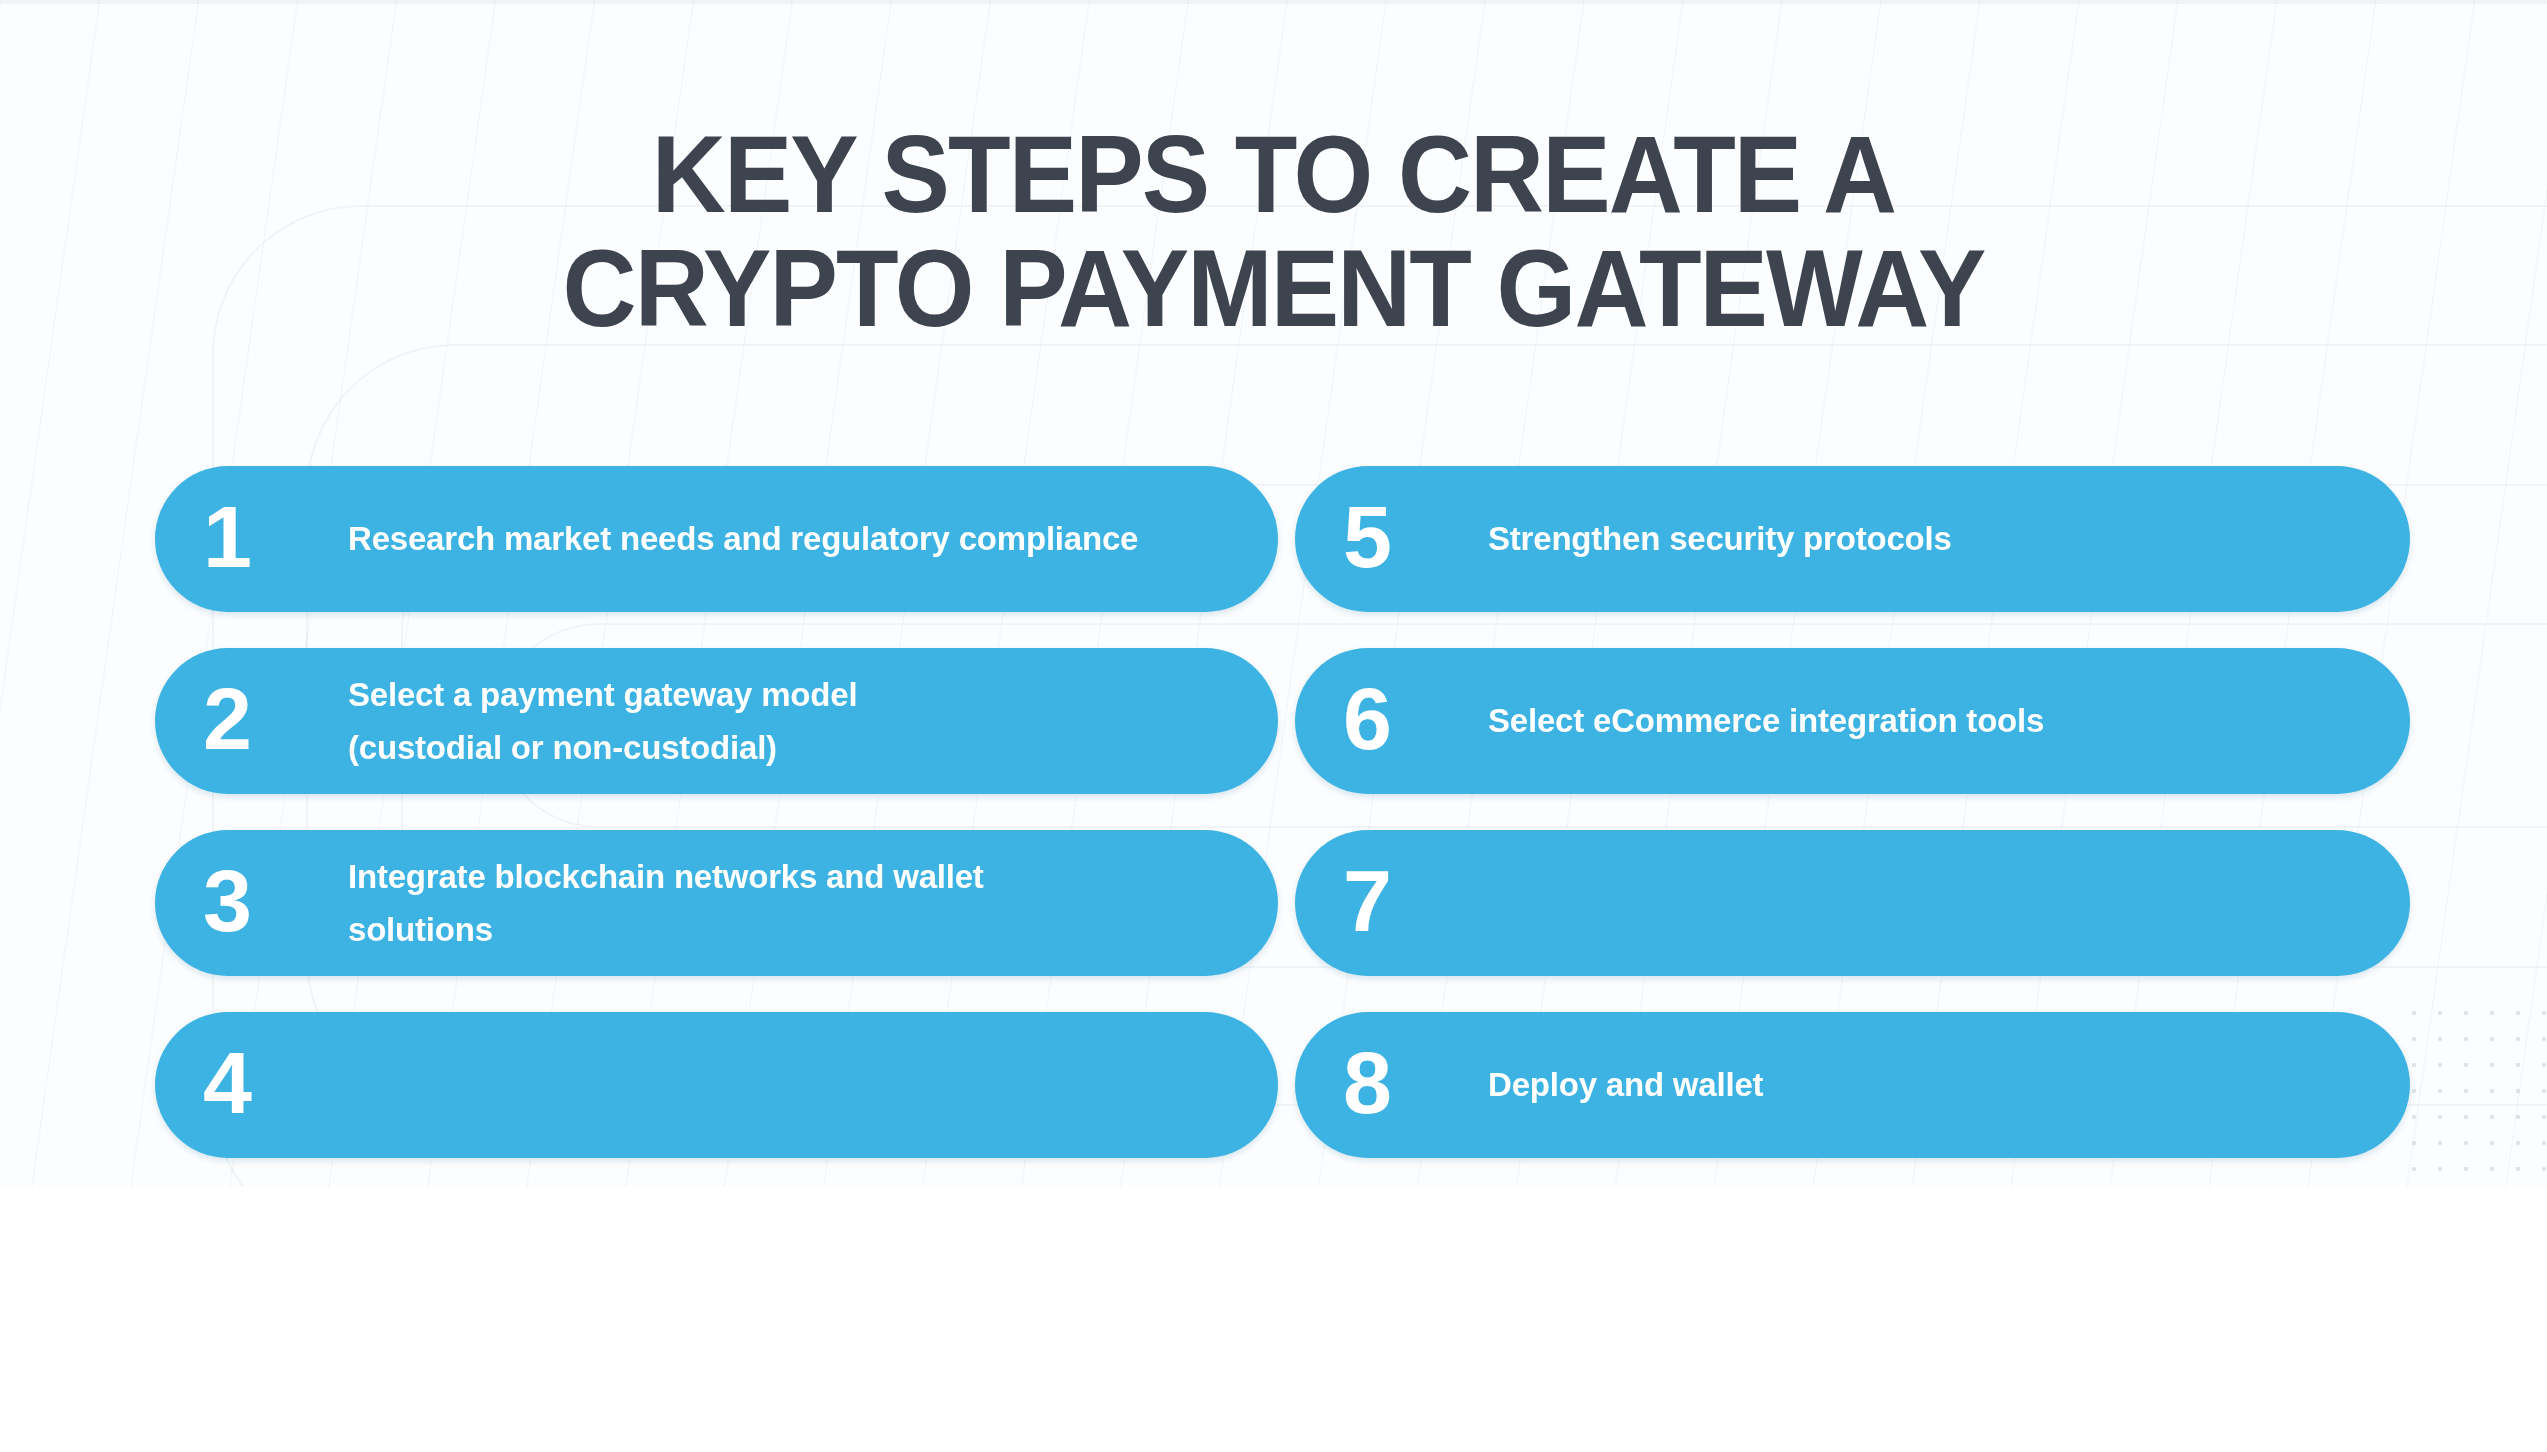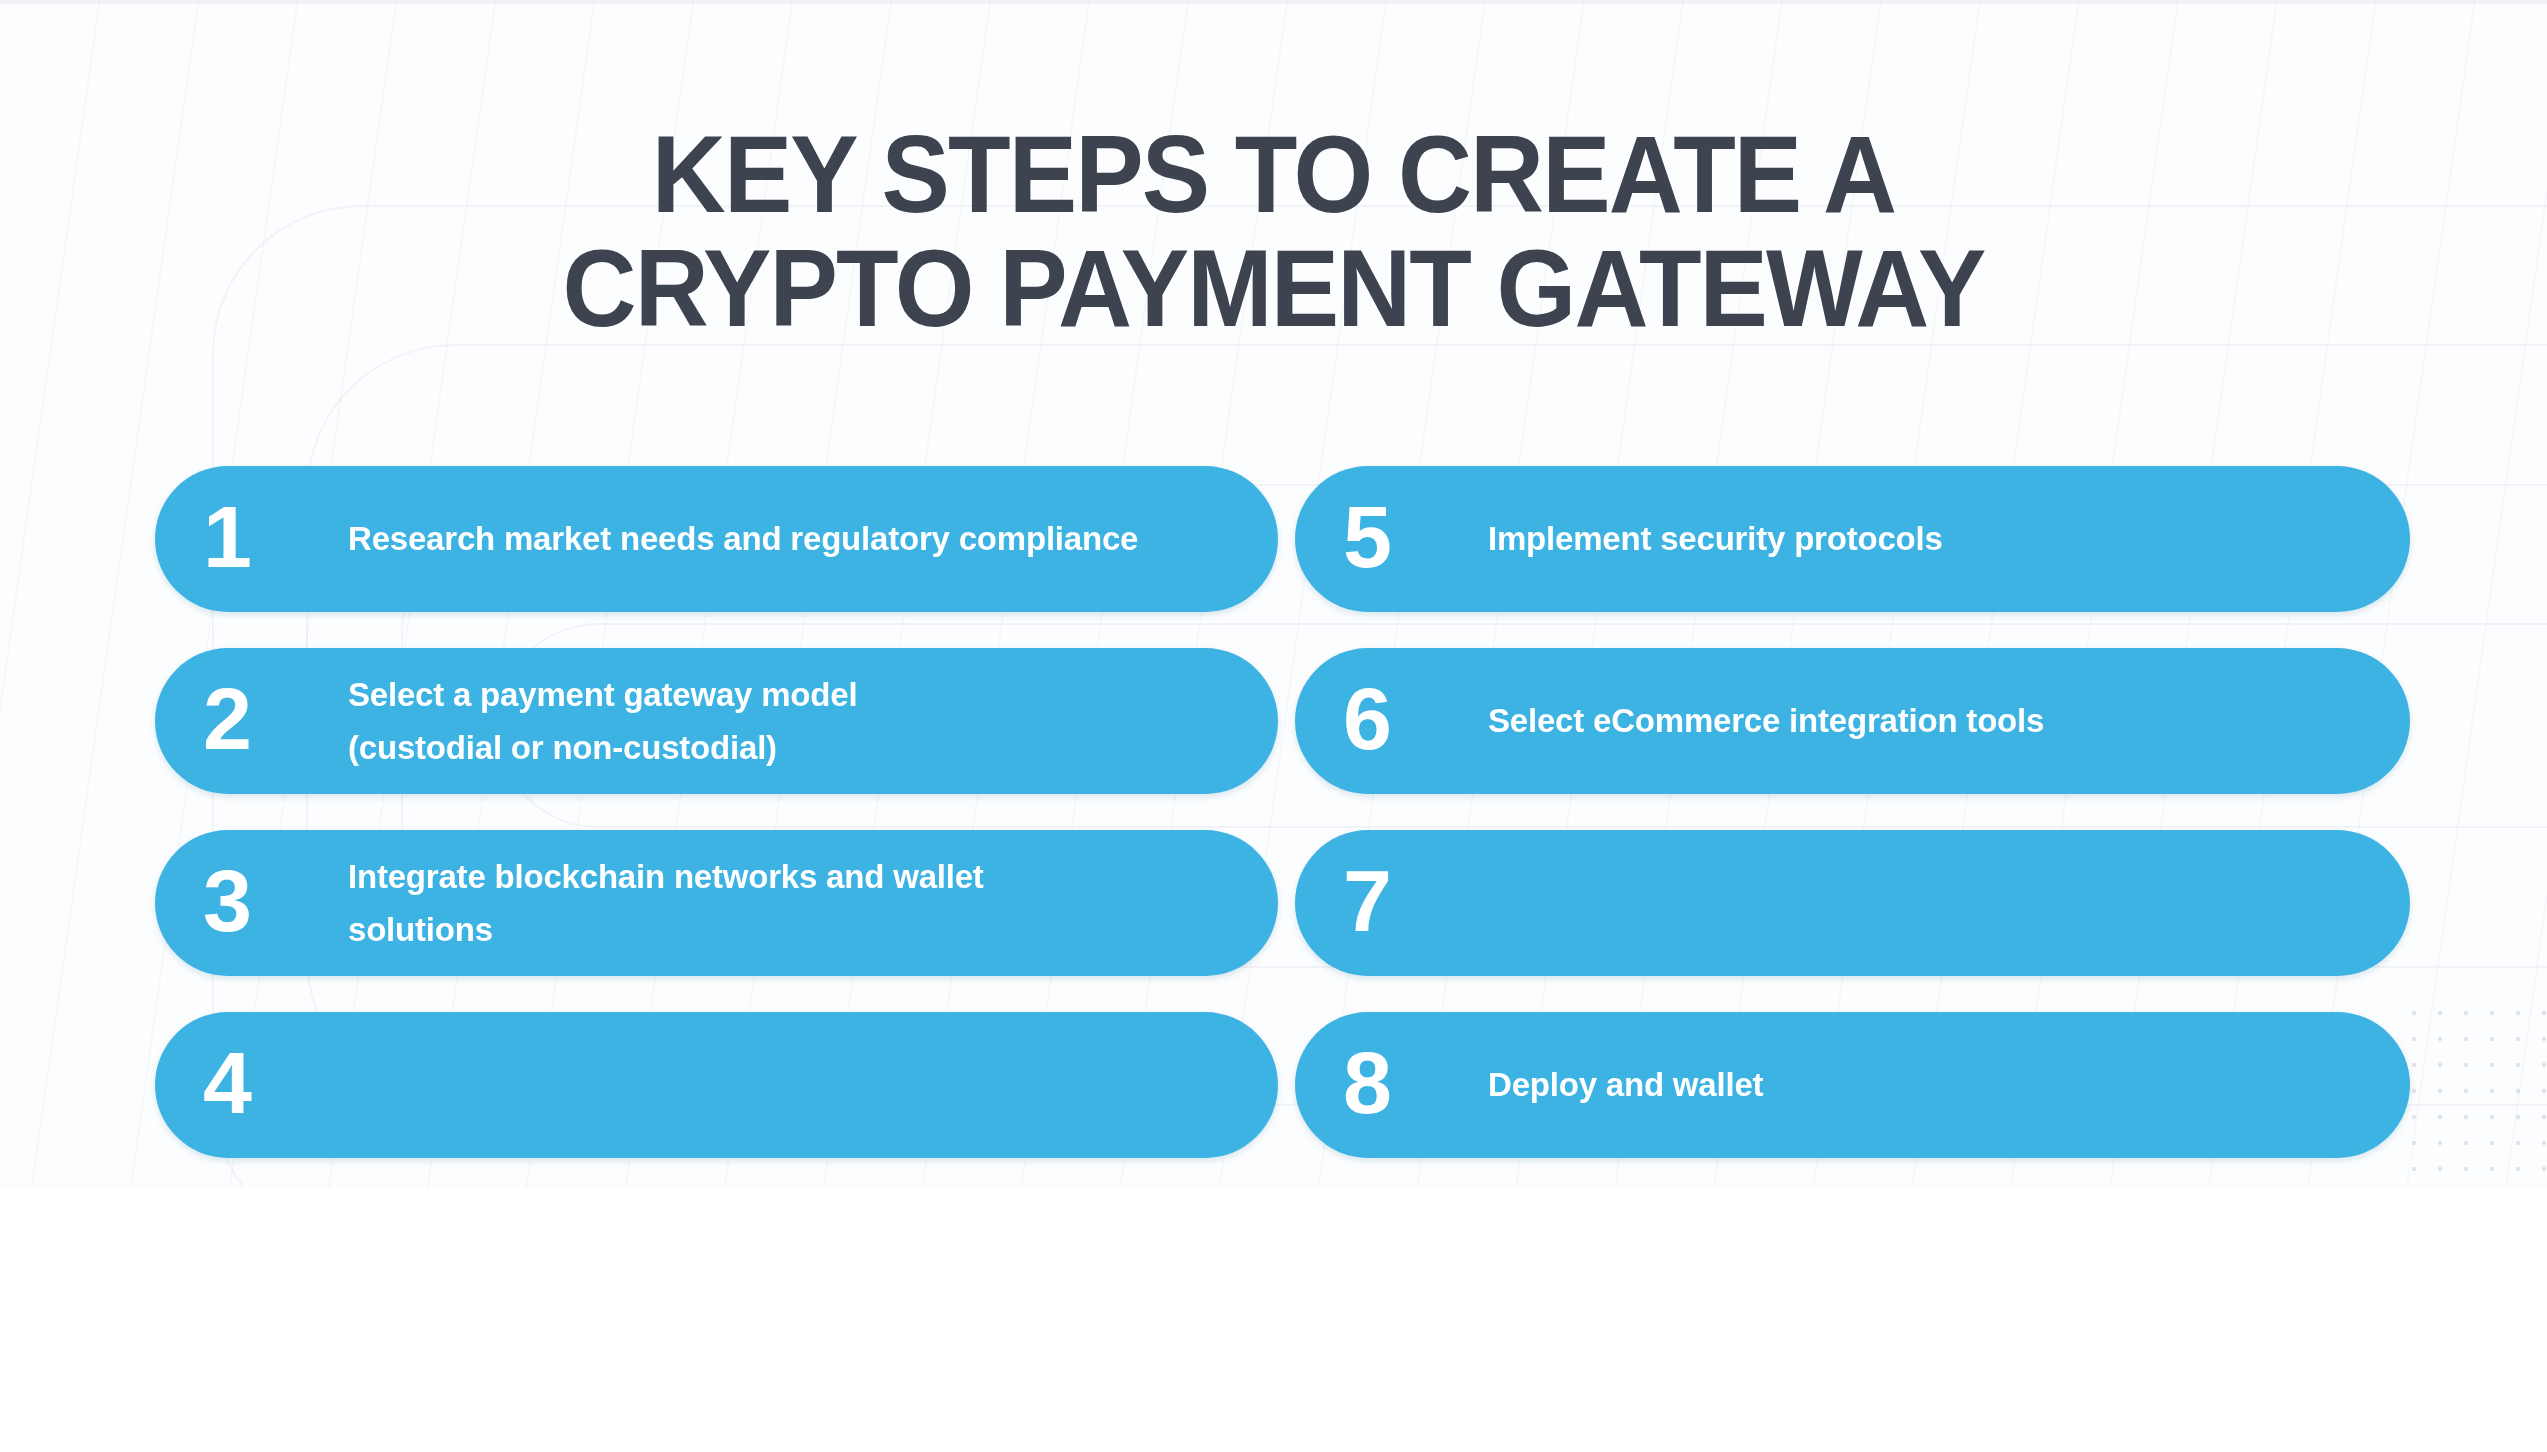--- a/index.html
+++ b/index.html
@@ -123,21 +123,21 @@
     <div class="pill">
       <span class="num">3</span>
       <span class="label">Integrate blockchain networks and wallet
 solutions</span>
     </div>
     <div class="pill">
       <span class="num">4</span>
     </div>
     <div class="pill">
       <span class="num">5</span>
-      <span class="label">Implement security protocols</span>
+      <span class="label">Strengthen security protocols</span>
     </div>
     <div class="pill">
       <span class="num">6</span>
       <span class="label">Select eCommerce integration tools</span>
     </div>
     <div class="pill">
       <span class="num">7</span>
     </div>
     <div class="pill">
       <span class="num">8</span>

